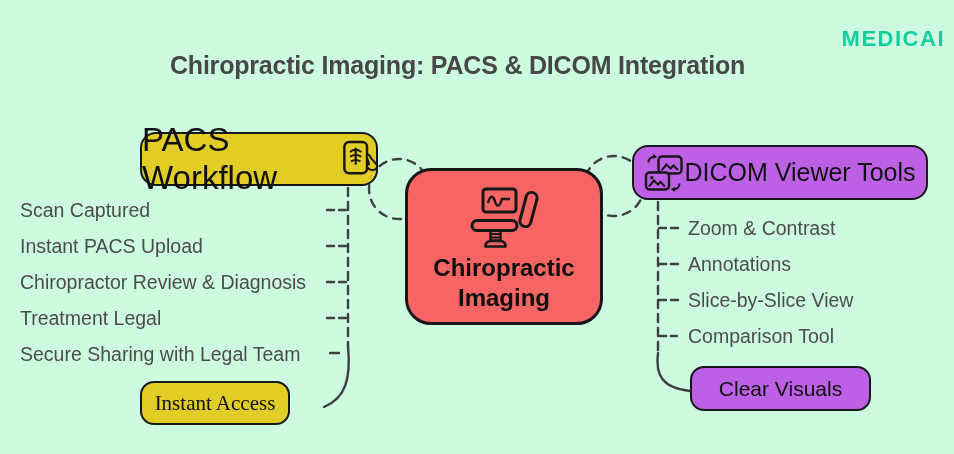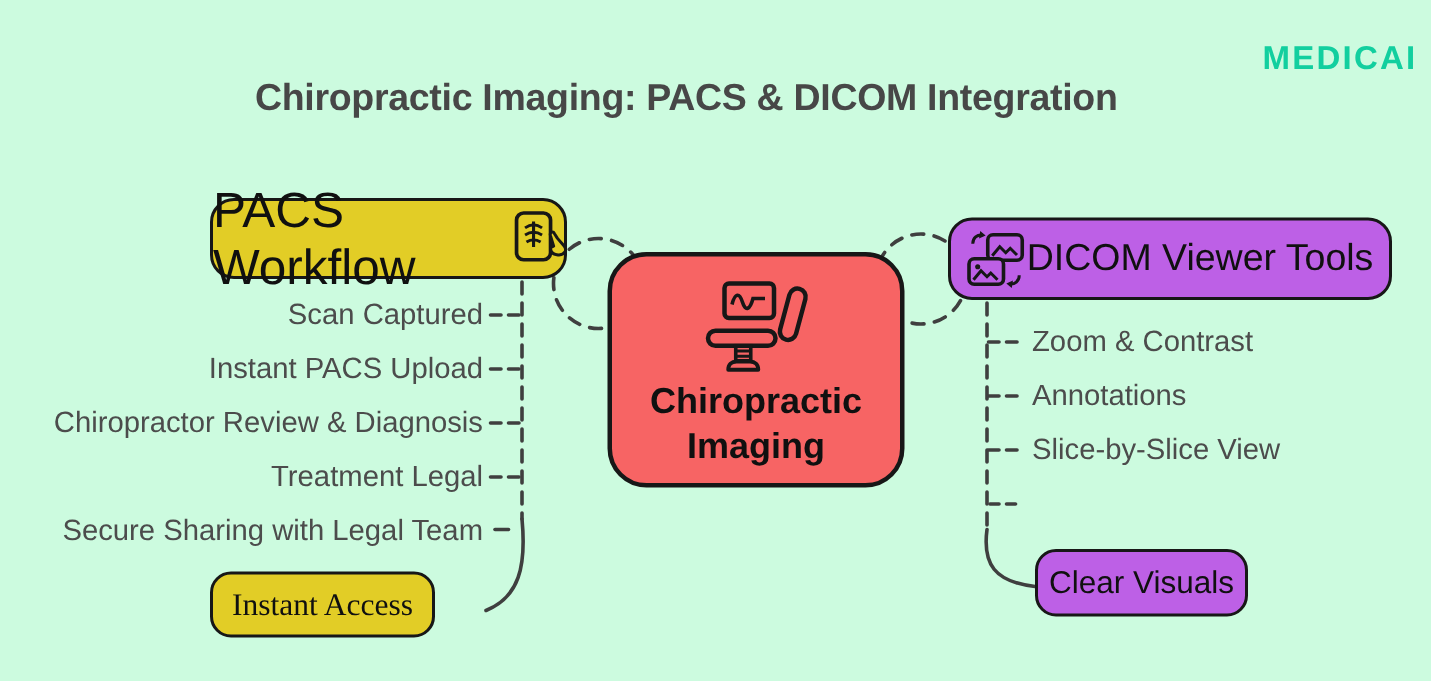--- a/index.html
+++ b/index.html
@@ -21,25 +21,25 @@
          font-weight:700;color:#474747;letter-spacing:-0.2px;z-index:2;}
   #pacs-header{left:140px;top:132px;width:238px;height:54px;background:var(--yellow);
                border-radius:16px;font-size:33px;gap:9px;}
   #dicom-header{left:632px;top:145px;width:296px;height:55px;background:var(--purple);
                 border-radius:16px;font-size:25px;gap:0;}
   #center-node{left:405px;top:168px;width:198px;height:157px;background:var(--red);
                border-radius:26px;border-width:3px;flex-direction:column;gap:2px;padding-top:6px;}
   #center-label{font-size:24px;font-weight:700;width:165px;text-align:center;line-height:1.22;}
   #instant-access{left:140px;top:381px;width:150px;height:44px;background:var(--yellow);
                   border-radius:14px;font-size:21px;font-family:Liberation Serif, serif;}
-  #clear-visuals{left:690px;top:366px;width:142px;height:45px;background:var(--purple);
+  #clear-visuals{left:690px;top:366px;width:181px;height:45px;background:var(--purple);
                  border-radius:14px;font-size:21px;}
   .list{z-index:2;color:#4c4c4c;font-size:19.5px;}
   .list .li{height:36px;line-height:36px;white-space:nowrap;}
-  #left-list{left:20px;top:192px;width:302px;text-align:right;}
+  #left-list{left:20px;top:192px;width:302px;text-align:left;}
   #right-list{left:688px;top:210px;width:250px;text-align:left;}
   svg.icon{display:block;flex:0 0 auto;}
 </style>
 </head>
 <body>
 
 <div id="canvas">
 
   <svg id="connector-layer" width="954" height="454" viewBox="0 0 954 454">
     <g fill="none" stroke="#3f3f3f" stroke-width="2.4" stroke-linecap="round">
@@ -118,20 +118,21 @@
     <div class="li">Instant PACS Upload</div>
     <div class="li">Chiropractor Review &amp; Diagnosis</div>
     <div class="li">Treatment Legal</div>
     <div class="li">Secure Sharing with Legal Team</div>
   </div>
 
   <div class="abs list" id="right-list">
     <div class="li">Zoom &amp; Contrast</div>
     <div class="li">Annotations</div>
     <div class="li">Slice-by-Slice View</div>
+    <div class="li">Comparison Tool</div>
   </div>
 
   <div class="abs node" id="instant-access">
     <span>Instant Access</span>
   </div>
   <div class="abs node" id="clear-visuals">
     <span>Clear Visuals</span>
   </div>
 
 </div>

